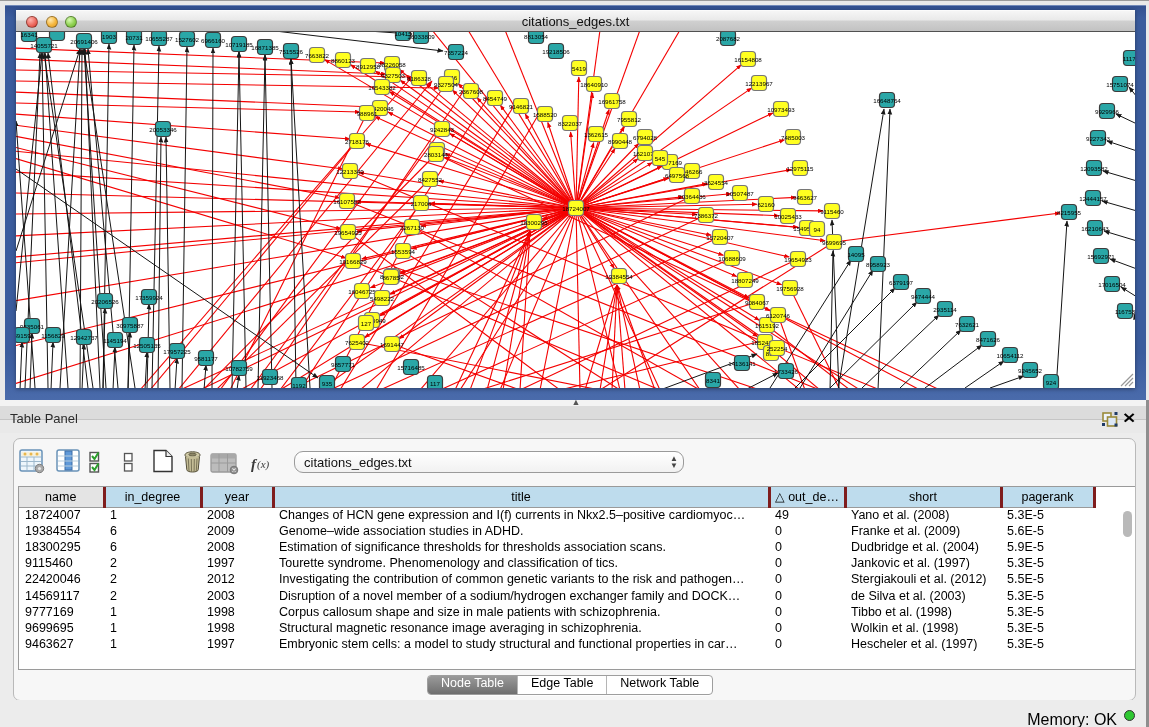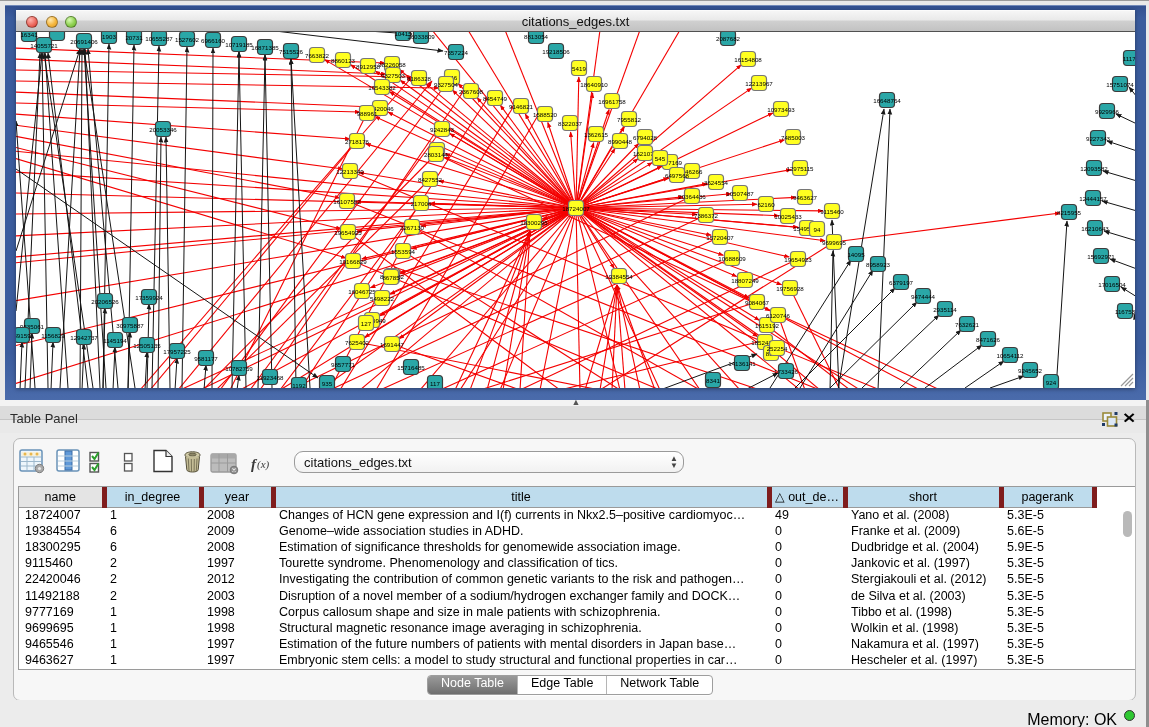--- a/index.html
+++ b/index.html
@@ -16,21 +16,21 @@
 #lightstrip{position:absolute;left:0;top:400px;width:1149px;height:6px;background:#f3f3f3}
 #tp-head{position:absolute;left:0;top:406px;width:1149px;height:14px;background:#dcdcdc;border-bottom:1px solid #c5c5c5}
 #tp-head .t{position:absolute;left:10px;top:5px;font-size:13px;color:#2b2b2b}
 #tp-body{position:absolute;left:0;top:433px;width:1149px;height:294px;background:#ececec}
 #tp-inner{position:absolute;left:13px;top:5px;width:1123px;height:263px;background:#f7f7f7;border:1px solid #b9b9b9;border-radius:7px}
 #toolbar{position:absolute;left:5px;top:8px;height:30px;width:1100px}
 #combo{position:absolute;left:275px;top:4px;width:390px;height:22px;background:linear-gradient(#fff,#f1f1f1);border:1px solid #9a9a9a;border-radius:9px;font-size:13px;color:#111;padding:3px 0 0 9px}
 #combo .step{position:absolute;right:5px;top:3px;font-size:8px;color:#444;line-height:7px}
 #tablewrap{position:absolute;left:4px;top:47px;width:1117px;height:184px;background:#fff;border:1px solid #9a9a9a;border-right:none}
 table{border-collapse:collapse;table-layout:fixed;width:1075px;font-size:12.5px}
-th{background:#bedced;border-right:5px solid #7f1d1d;border-bottom:1px solid #9a9a9a;font-weight:normal;font-size:12.5px;height:20px;padding:0}
+th{background:#bedced;border-right:3px solid #7f1d1d;border-bottom:1px solid #9a9a9a;font-weight:normal;font-size:12.5px;height:20px;padding:0}
 th.c0{background:#e4e4e4}
 td{height:16.1px;padding:0 0 0 6px;white-space:nowrap;overflow:hidden;color:#000}
 col.c0{width:85px}col.c1{width:97px}col.c2{width:72px}col.c3{width:496px}col.c4{width:76px}col.c5{width:156px}col.c6{width:93px}
 #vscroll{position:absolute;right:2px;top:22px;width:11px;height:160px}
 #vthumb{position:absolute;left:1px;top:2px;width:9px;height:26px;background:#b9b9b9;border-radius:5px}
 #tabs{position:absolute;left:427px;top:675px;height:20px;display:flex;border:1px solid #9e9e9e;border-radius:4px;overflow:hidden;background:#fff;box-shadow:0 1px 0 rgba(255,255,255,.7)}
 #tabs div{font-size:12.5px;padding:0 13px 0 13px;color:#000}
 #tabs div.sel{background:linear-gradient(#9a9a9a,#6f6f6f);color:#fff}
 #tabs div+div{border-left:1px solid #b5b5b5}
 #status{position:absolute;left:0;top:700px;width:1149px;height:27px;background:#ececec}
@@ -679,21 +679,21 @@
               <td class="c2">2009</td>
               <td class="c3">Genome–wide association studies in ADHD.</td>
               <td class="c4">0</td>
               <td class="c5">Franke et al. (2009)</td>
               <td class="c6">5.6E-5</td>
             </tr>
             <tr>
               <td class="c0">18300295</td>
               <td class="c1">6</td>
               <td class="c2">2008</td>
-              <td class="c3">Estimation of significance thresholds for genomewide association image.</td>
+              <td class="c3">Estimation of significance thresholds for thresholds association scans.</td>
               <td class="c4">0</td>
               <td class="c5">Dudbridge et al. (2004)</td>
               <td class="c6">5.9E-5</td>
             </tr>
             <tr>
               <td class="c0">9115460</td>
               <td class="c1">2</td>
               <td class="c2">1997</td>
               <td class="c3">Tourette syndrome. Phenomenology and classification of tics.</td>
               <td class="c4">0</td>
@@ -703,21 +703,21 @@
             <tr>
               <td class="c0">22420046</td>
               <td class="c1">2</td>
               <td class="c2">2012</td>
               <td class="c3">Investigating the contribution of common genetic variants to the risk and pathogen…</td>
               <td class="c4">0</td>
               <td class="c5">Stergiakouli et al. (2012)</td>
               <td class="c6">5.5E-5</td>
             </tr>
             <tr>
-              <td class="c0">11492188</td>
+              <td class="c0">14569117</td>
               <td class="c1">2</td>
               <td class="c2">2003</td>
               <td class="c3">Disruption of a novel member of a sodium/hydrogen exchanger family and DOCK…</td>
               <td class="c4">0</td>
               <td class="c5">de Silva et al. (2003)</td>
               <td class="c6">5.3E-5</td>
             </tr>
             <tr>
               <td class="c0">9777169</td>
               <td class="c1">1</td>
@@ -727,29 +727,20 @@
               <td class="c5">Tibbo et al. (1998)</td>
               <td class="c6">5.3E-5</td>
             </tr>
             <tr>
               <td class="c0">9699695</td>
               <td class="c1">1</td>
               <td class="c2">1998</td>
               <td class="c3">Structural magnetic resonance image averaging in schizophrenia.</td>
               <td class="c4">0</td>
               <td class="c5">Wolkin et al. (1998)</td>
-              <td class="c6">5.3E-5</td>
-            </tr>
-            <tr>
-              <td class="c0">9465546</td>
-              <td class="c1">1</td>
-              <td class="c2">1997</td>
-              <td class="c3">Estimation of the future numbers of patients with mental disorders in Japan base…</td>
-              <td class="c4">0</td>
-              <td class="c5">Nakamura et al. (1997)</td>
               <td class="c6">5.3E-5</td>
             </tr>
             <tr>
               <td class="c0">9463627</td>
               <td class="c1">1</td>
               <td class="c2">1997</td>
               <td class="c3">Embryonic stem cells: a model to study structural and functional properties in car…</td>
               <td class="c4">0</td>
               <td class="c5">Hescheler et al. (1997)</td>
               <td class="c6">5.3E-5</td>

